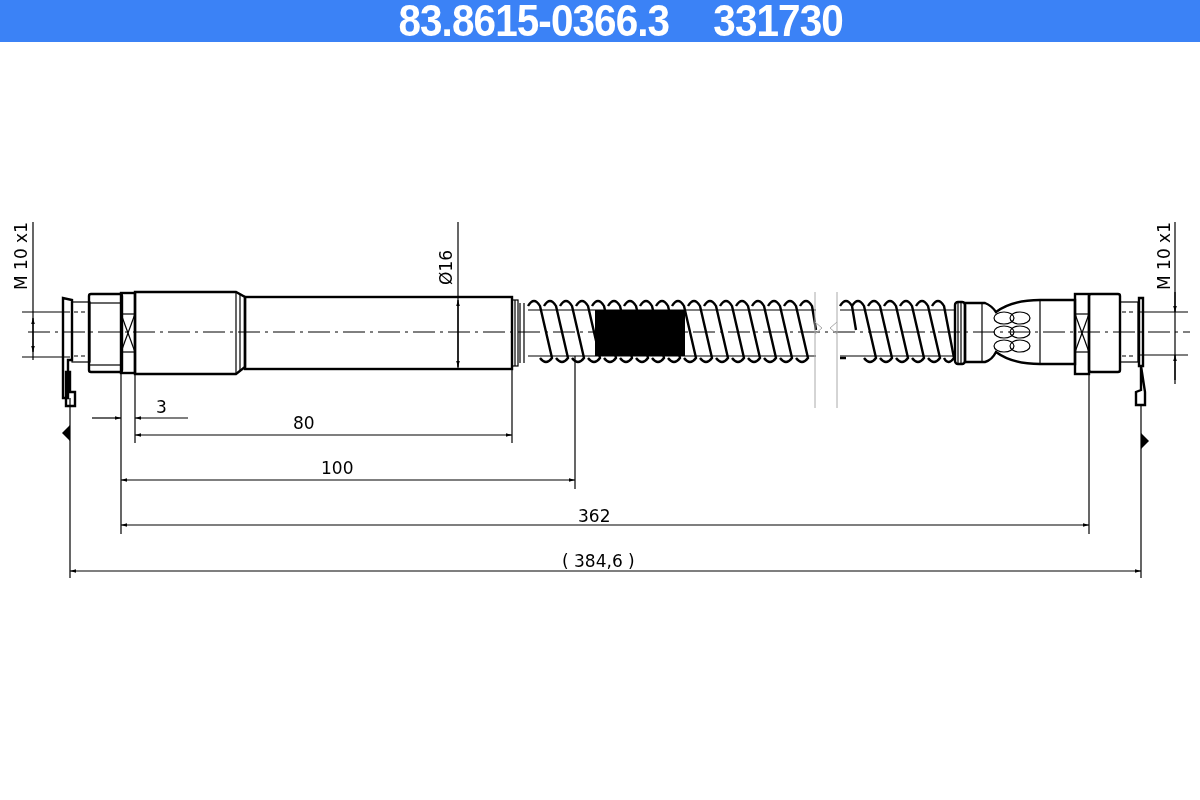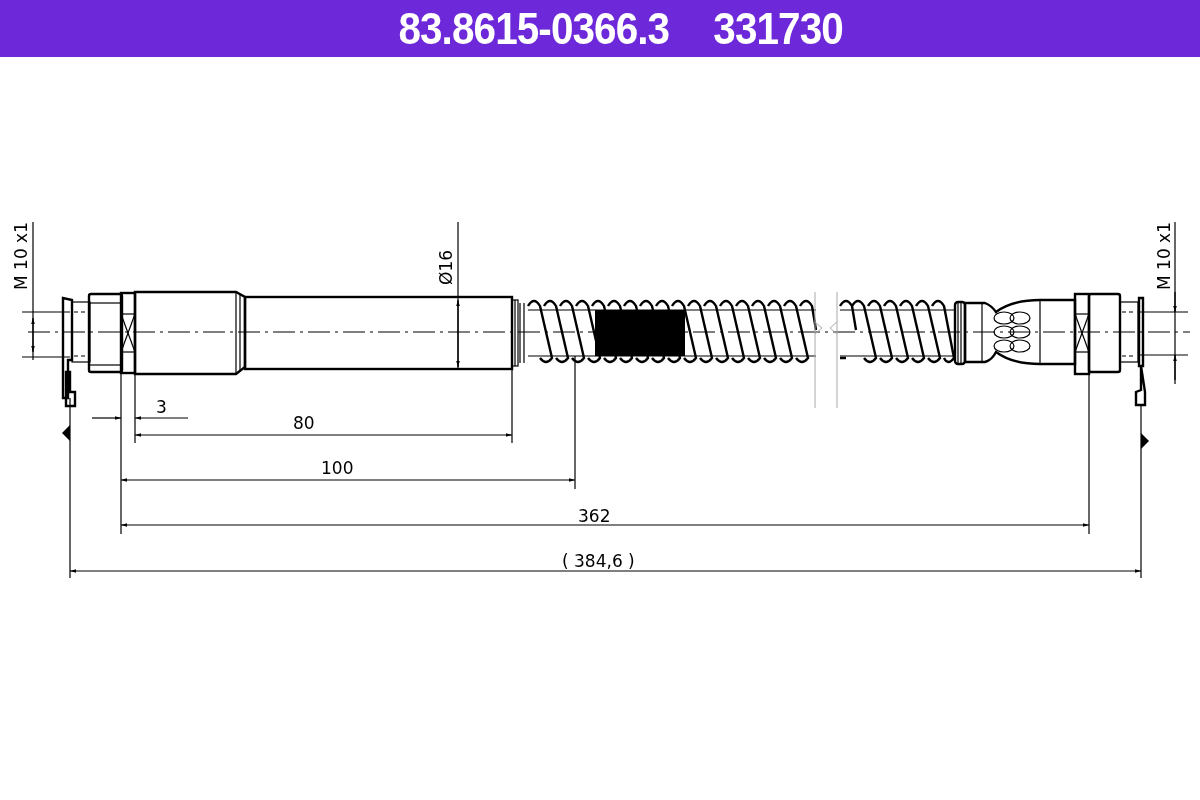--- a/index.html
+++ b/index.html
@@ -1,17 +1,17 @@
 <!DOCTYPE html>
 <html><head>
 <meta charset="utf-8">
 <style>
   html, body { margin:0; padding:0; background:#ffffff; }
   body { width:1200px; height:800px; position:relative; overflow:hidden; font-family:"Liberation Sans", sans-serif; }
-  .header { position:absolute; left:0; top:0; width:1200px; height:57px; background:#6d28d9; display:flex; align-items:center; justify-content:center; }
+  .header { position:absolute; left:0; top:0; width:1200px; height:42px; background:#3b82f6; display:flex; align-items:center; justify-content:center; }
   .header-title { color:#ffffff; font-family:"Liberation Sans", sans-serif; font-weight:bold; font-size:44px; letter-spacing:-1px; transform:scaleX(0.92); white-space:pre; }
   .header-title span { display:inline-block; }
   .gap { width:48px; }
   svg { position:absolute; left:0; top:0; }
   .dimtxt { font-family:"DejaVu Sans", sans-serif; font-size:17px; fill:#000; }
   .thin { stroke:#000; stroke-width:1.2; fill:none; }
   .thick { stroke:#000; stroke-width:2.4; fill:none; }
   .center { stroke:#000; stroke-width:1; stroke-dasharray:22 5 3 5; fill:none; }
 </style>
 </head>

